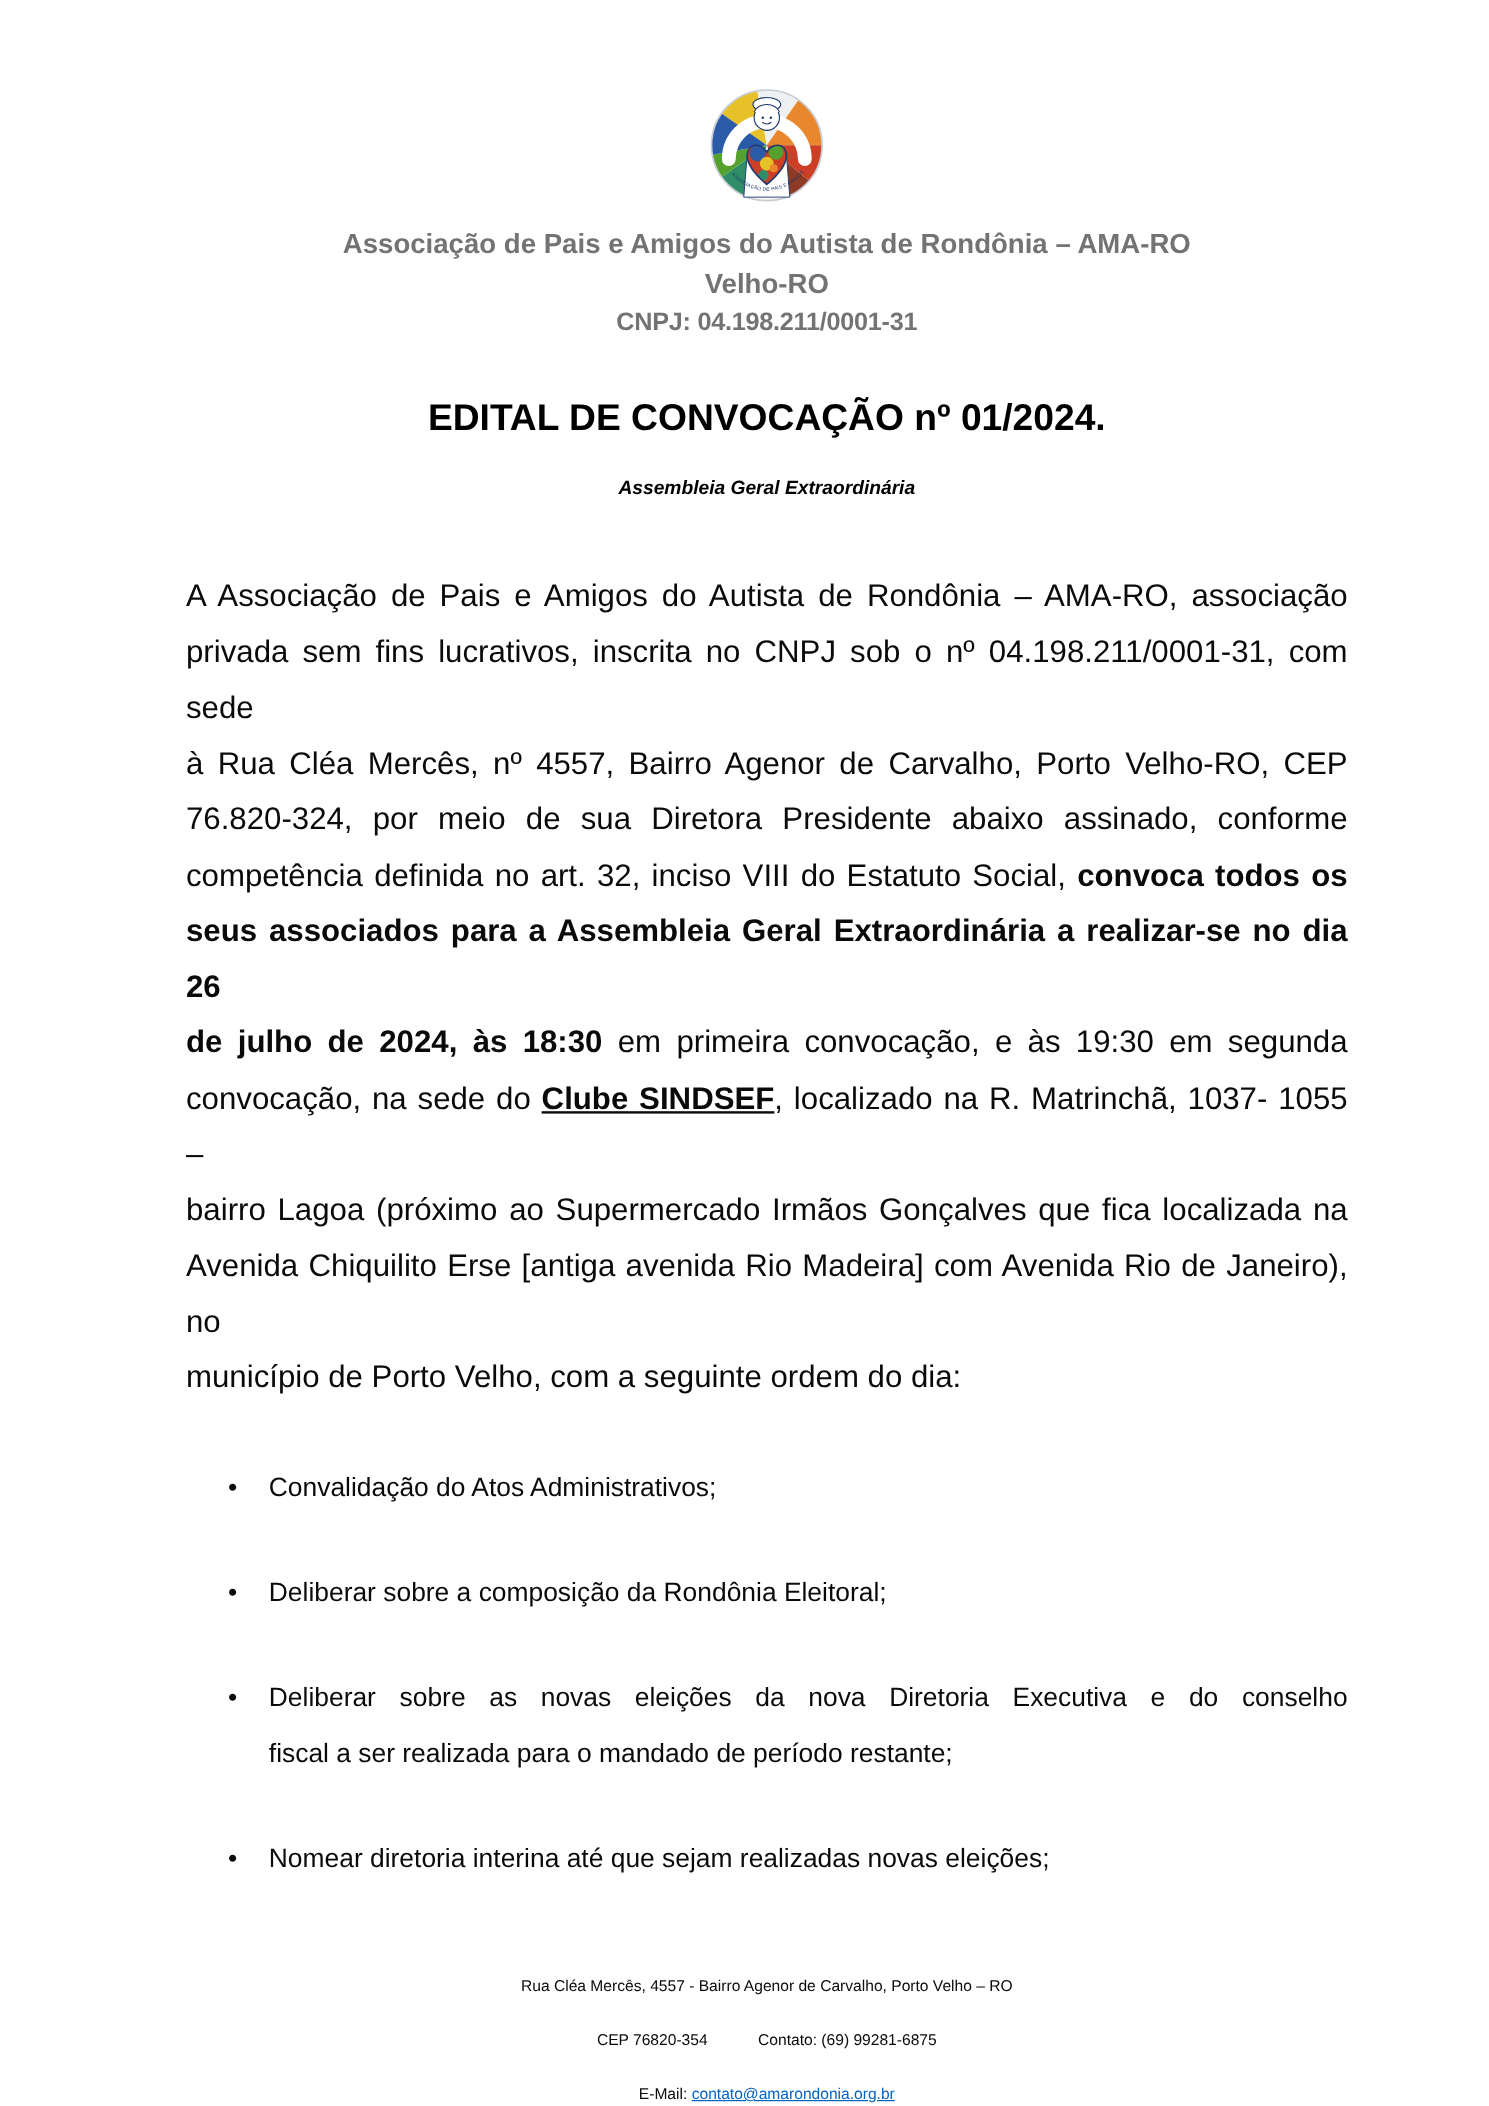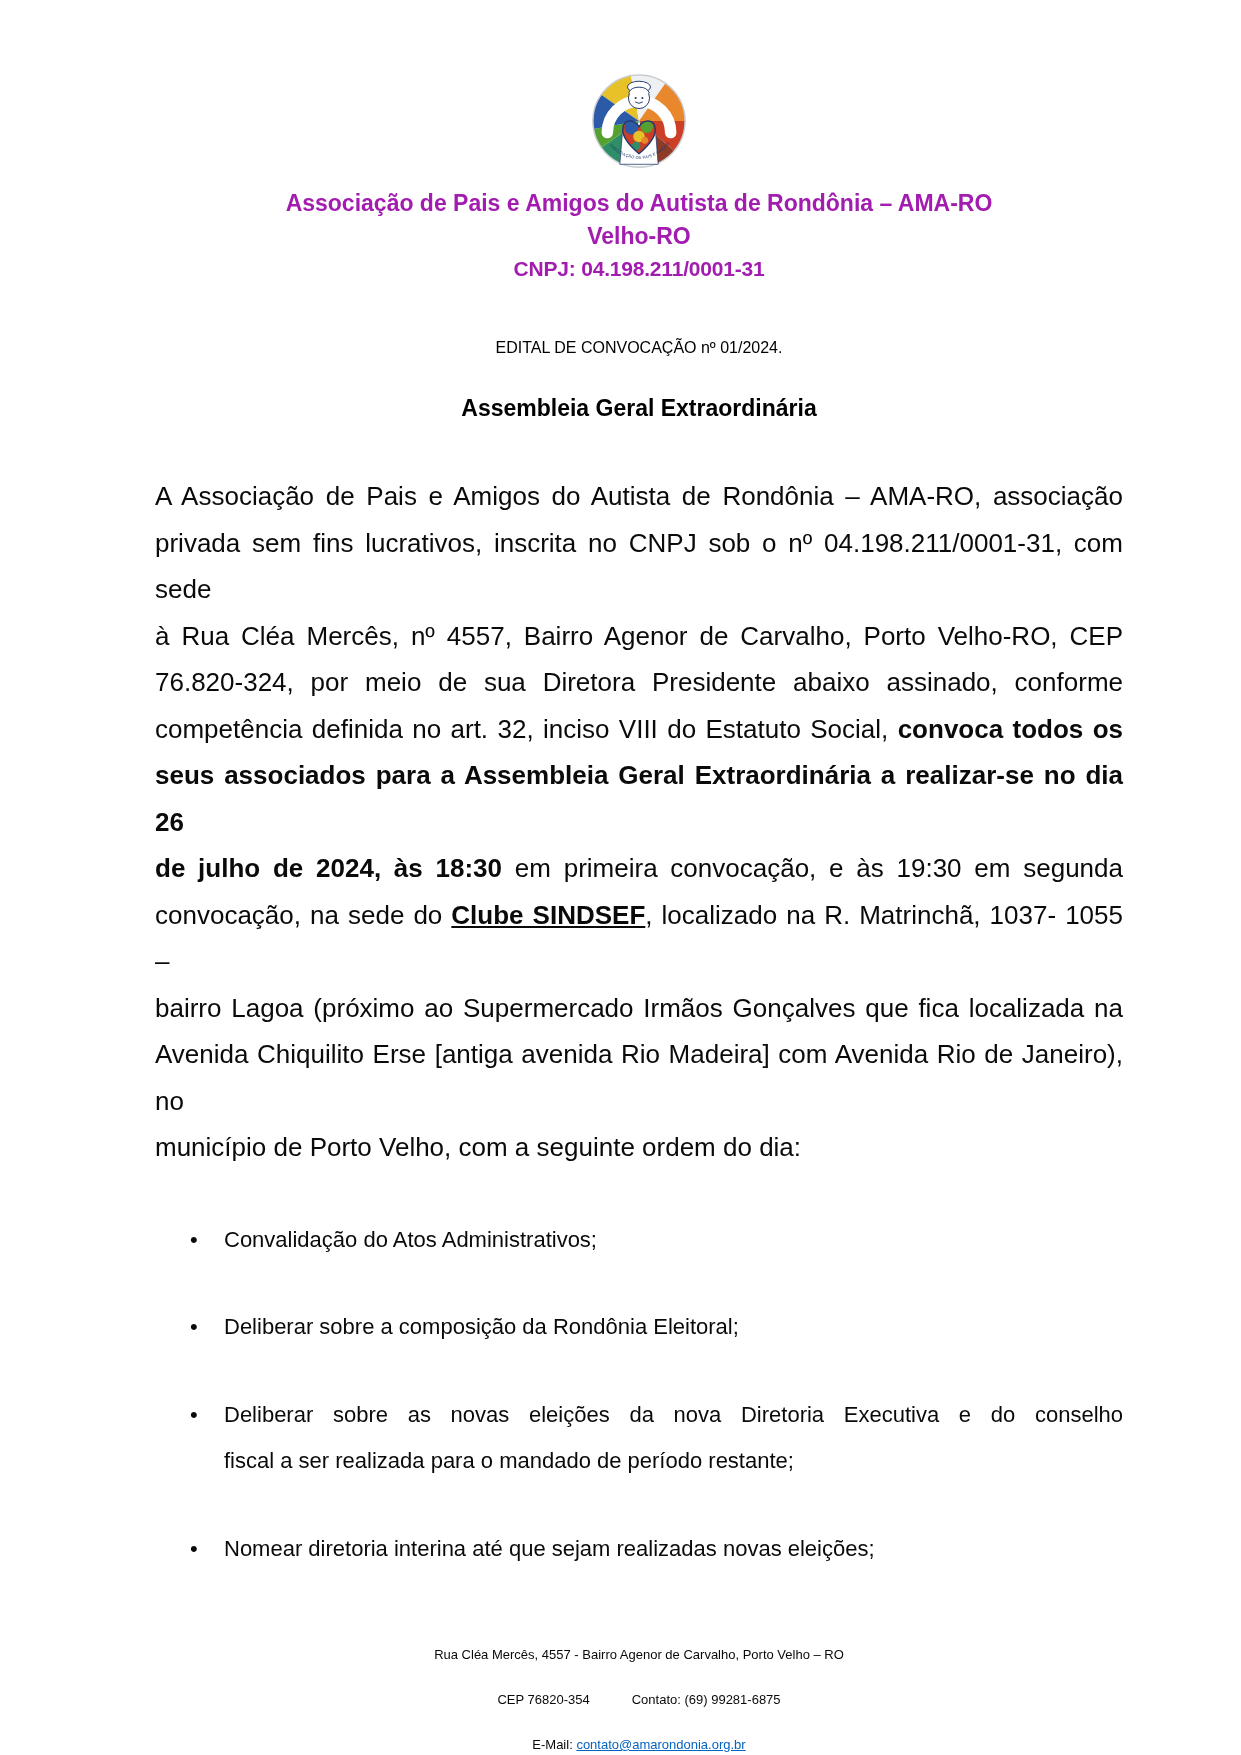--- a/index.html
+++ b/index.html
@@ -12,30 +12,30 @@
   .page{
     position:relative;
     width:1241px;height:1755px;
     box-sizing:border-box;
     padding:73px 118px 0 155px;
     background:#ffffff;
     overflow:hidden;
   }
   .logo-wrap{text-align:center;height:102px;}
   .logo-wrap svg{display:inline-block;}
-  .org-header{text-align:center;color:#a21caf;margin-top:12px;}
+  .org-header{text-align:center;color:#737373;margin-top:12px;}
   .org-line{font-weight:bold;font-size:23px;line-height:33px;}
   .cnpj{font-weight:bold;font-size:21px;line-height:29px;margin-top:1px;letter-spacing:-0.2px;}
   .title{
-    text-align:center;font-size:16px;font-weight:normal;
+    text-align:center;font-size:31px;font-weight:bold;
     margin:50px 0 0 0;line-height:30px;color:#000;
   }
   .subtitle{
-    text-align:center;font-size:23px;font-weight:bold;
-    margin:30px 0 0 0;line-height:30px;color:#000;
+    text-align:center;font-size:16px;font-weight:bold;
+    margin:30px 0 0 0;line-height:30px;color:#000;font-style:italic;
   }
   .body-text{margin-top:50px;font-size:26px;line-height:46.5px;}
   .line{text-align:left;}
   .line.just{text-align:justify;text-align-last:justify;}
   .b{font-weight:bold;}
   .u{text-decoration:underline;}
   .agenda{list-style:none;margin:46px 0 0 0;padding:0 0 0 35px;}
   .agenda-item{display:flex;margin-bottom:41px;font-size:22px;line-height:46.5px;}
   .bullet-marker{width:34px;flex:none;text-align:left;}
   .bullet-body{flex:1;min-width:0;}

